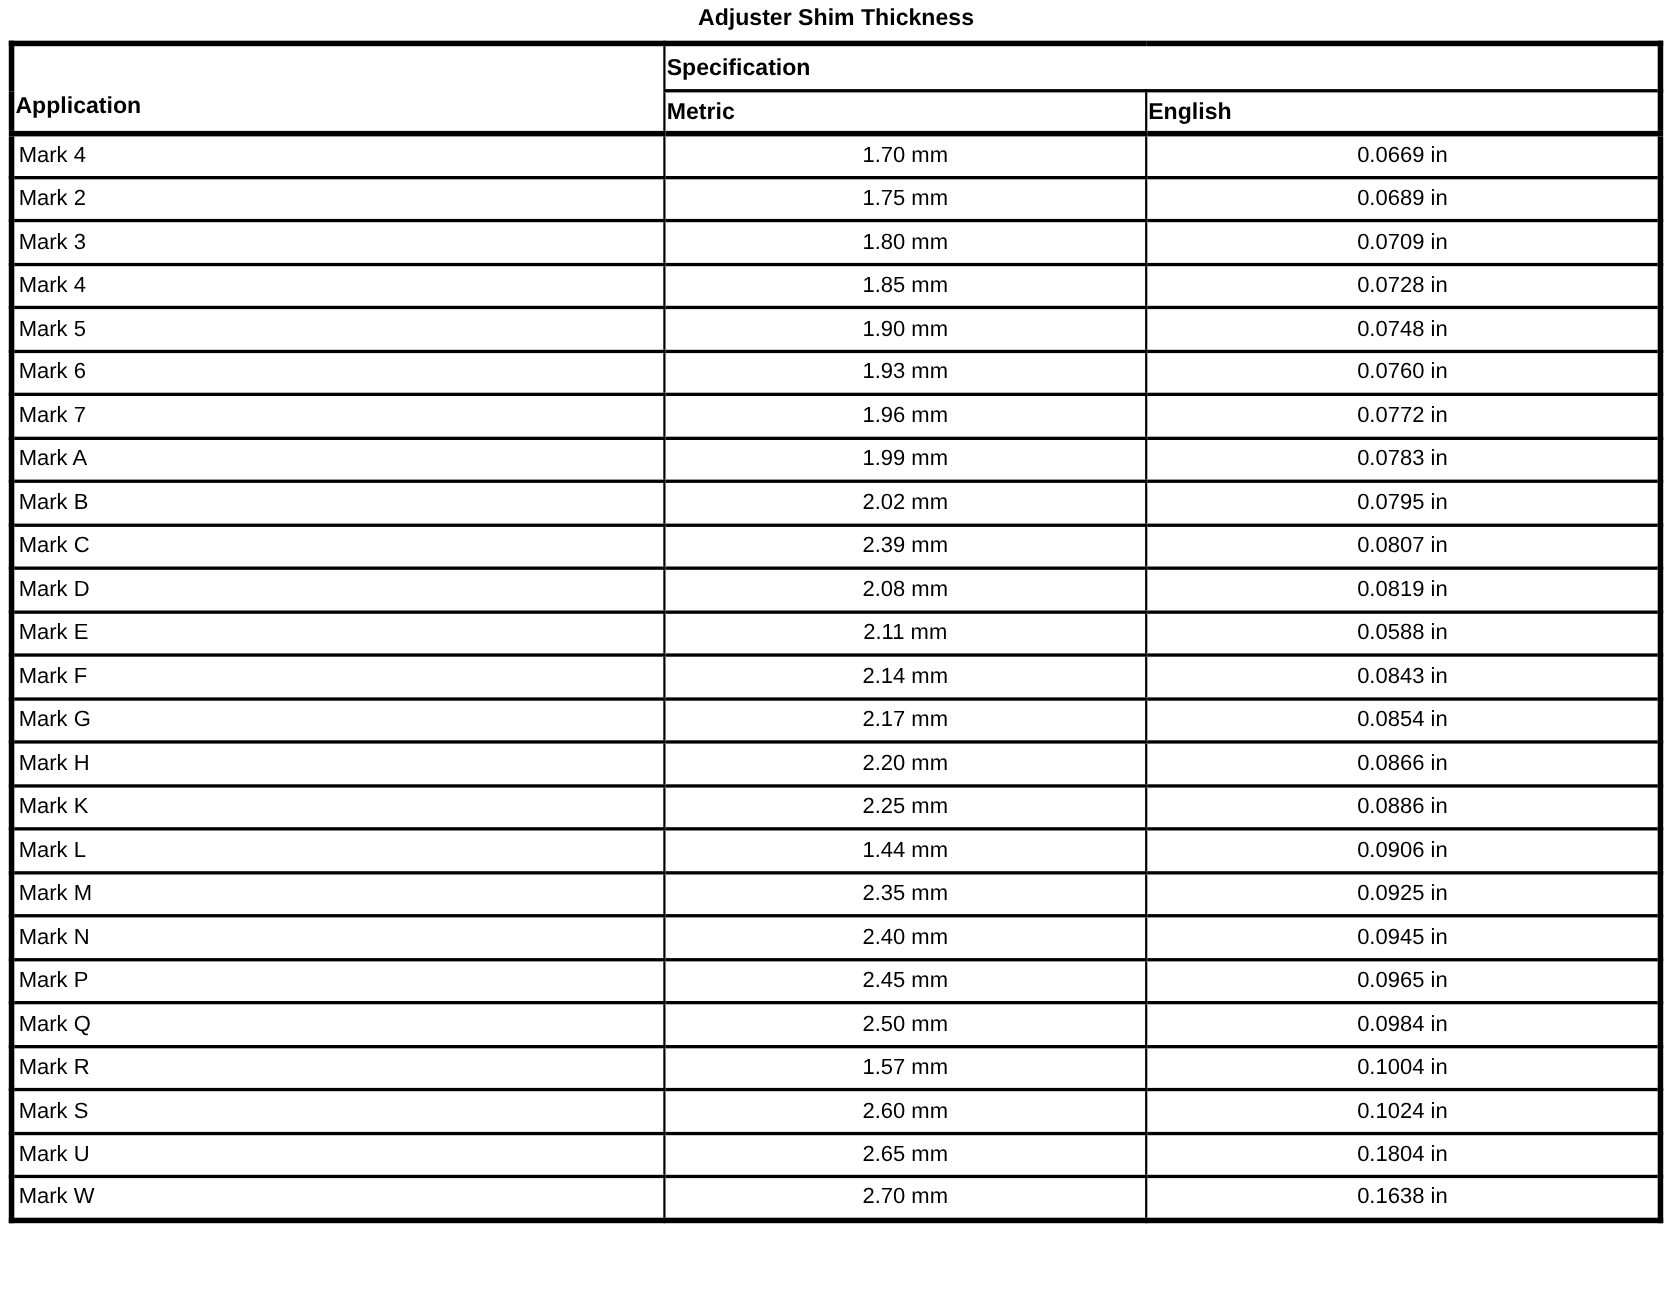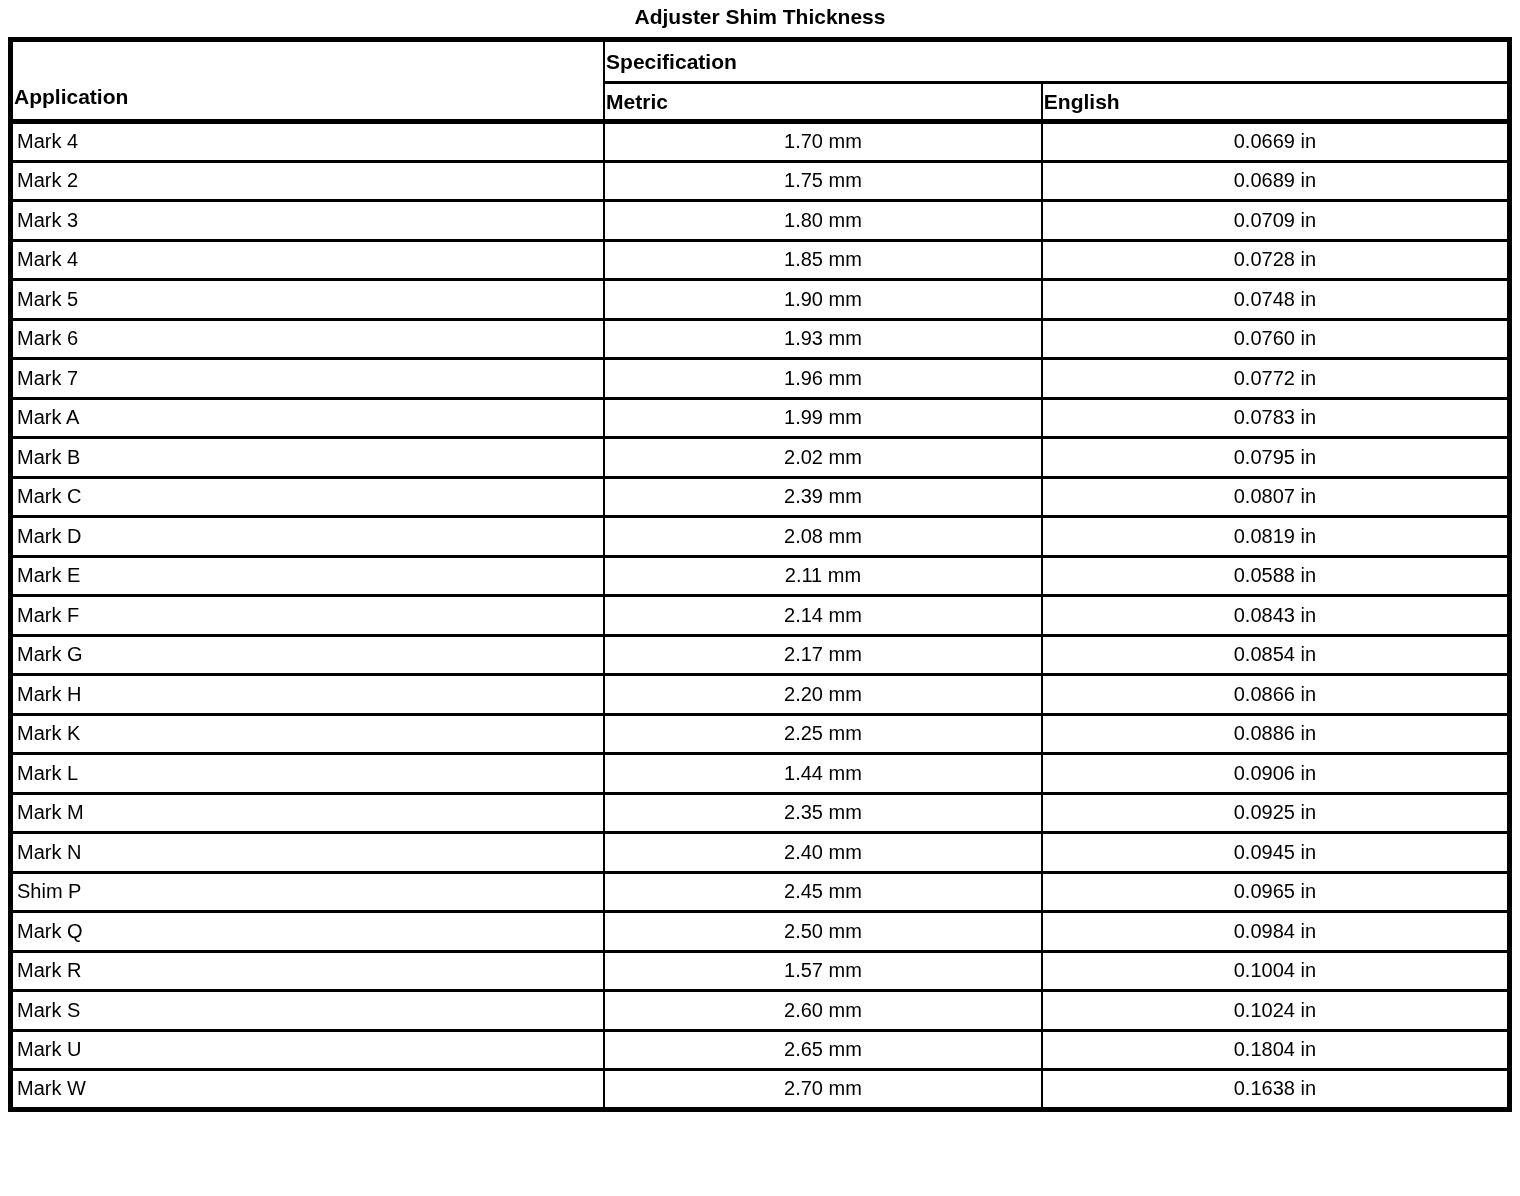--- a/index.html
+++ b/index.html
@@ -179,21 +179,21 @@
           <td class="application-cell">Mark M</td>
           <td class="metric-cell">2.35 mm</td>
           <td class="english-cell">0.0925 in</td>
         </tr>
         <tr>
           <td class="application-cell">Mark N</td>
           <td class="metric-cell">2.40 mm</td>
           <td class="english-cell">0.0945 in</td>
         </tr>
         <tr>
-          <td class="application-cell">Shim P</td>
+          <td class="application-cell">Mark P</td>
           <td class="metric-cell">2.45 mm</td>
           <td class="english-cell">0.0965 in</td>
         </tr>
         <tr>
           <td class="application-cell">Mark Q</td>
           <td class="metric-cell">2.50 mm</td>
           <td class="english-cell">0.0984 in</td>
         </tr>
         <tr>
           <td class="application-cell">Mark R</td>

